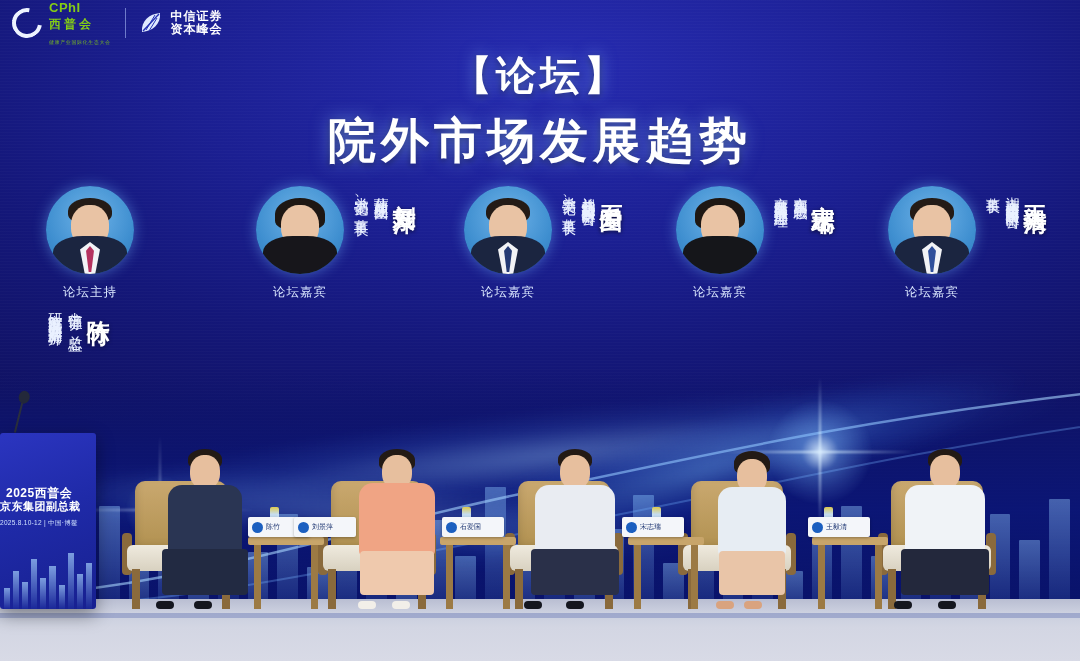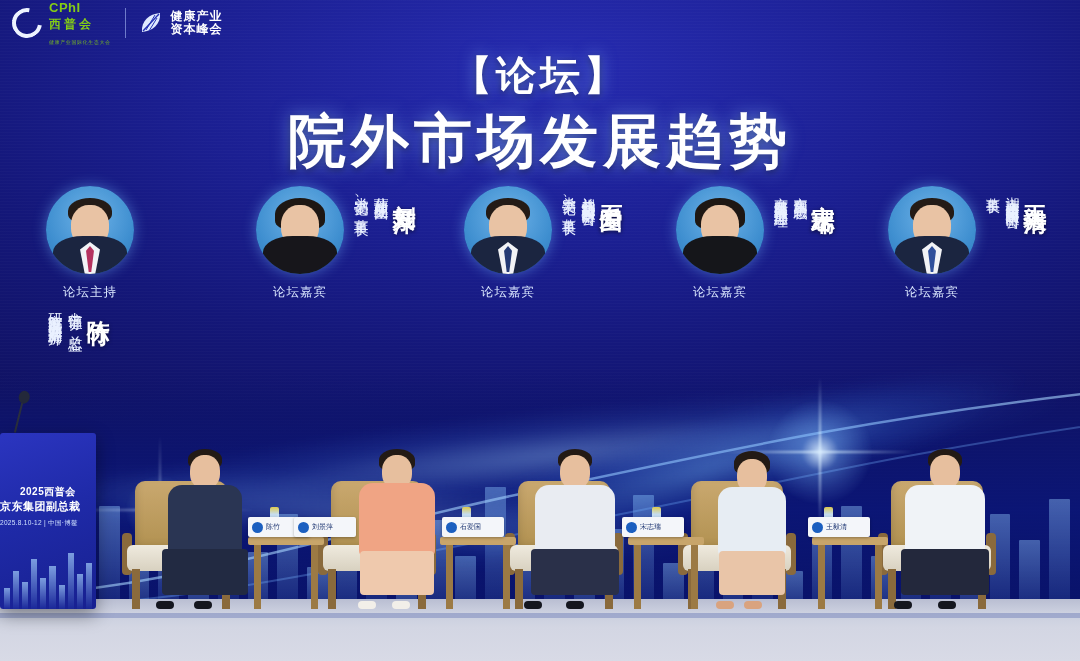--- a/index.html
+++ b/index.html
@@ -69,21 +69,21 @@
   .logo-txt .l2{font-size:12px;font-weight:bold;letter-spacing:3px;margin-top:2px;}
   .logo-txt .l3{font-size:5px;letter-spacing:.6px;margin-top:2px;opacity:.85;}
   .divider{width:1px;height:30px;background:rgba(180,200,255,.55);}
   .logo-hc{display:flex;align-items:center;gap:7px;padding:4px 12px;}
   .leafwrap{width:26px;height:26px;position:relative;}
   .logo-hc .txt{color:#fff;line-height:1.12;font-size:12px;font-weight:bold;letter-spacing:1px;}
   
   .title{position:absolute;left:0;right:0;top:48px;text-align:center;z-index:18;color:#fff;}
   .title .t1{font-size:40px;font-weight:bold;letter-spacing:4px;
     text-shadow:0 0 16px rgba(140,190,255,.6),0 2px 6px rgba(0,0,0,.45);}
-  .title .t2{font-size:58px;font-weight:bold;letter-spacing:5px;
+  .title .t2{font-size:48px;font-weight:bold;letter-spacing:5px;margin-top:6px;
     text-shadow:0 0 18px rgba(140,190,255,.6),0 2px 6px rgba(0,0,0,.45);}
   
   .panel{position:absolute;top:186px;left:0;width:1080px;height:230px;z-index:16;}
   .pcard{position:absolute;top:0;display:flex;align-items:flex-start;}
   .phead{display:flex;flex-direction:column;align-items:center;width:96px;flex:0 0 96px;}
   .avatar{width:88px;height:88px;border-radius:50%;overflow:hidden;position:relative;
           background:radial-gradient(circle at 50% 35%, #6fb3e8 0%, #3f8fd0 60%, #2a74b8 100%);
           box-shadow:0 0 14px rgba(120,190,255,.45);}
   .avatar .face{position:absolute;left:50%;top:22%;transform:translateX(-50%);
                 width:38px;height:42px;border-radius:46% 46% 44% 44%;background:#e9c3a4;}
@@ -106,21 +106,21 @@
           font-size:14.5px;letter-spacing:1.5px;line-height:1.25;max-height:215px;}
   .vtitle.b{font-size:14px;}
   
   .floor{position:absolute;left:0;right:0;bottom:0;height:48px;
     background:linear-gradient(180deg,#c9cede 0%, #d3d6e3 30%, #d8dae6 100%);}
   .floor:before{content:"";position:absolute;left:0;right:0;top:0;height:5px;background:#8f9ac4;opacity:.7;}
   .stagelip{position:absolute;left:0;right:0;bottom:48px;height:14px;background:linear-gradient(180deg,#b9bed2,#cdd1e0);}
   .podium{position:absolute;left:0;bottom:52px;width:96px;height:176px;
     background:linear-gradient(160deg,#2b35c0 0%,#1f2aa8 45%,#172090 100%);
     border-radius:3px;box-shadow:0 6px 18px rgba(0,0,0,.4);overflow:hidden;}
-  .podium .pb1{position:absolute;left:20px;top:52px;color:#fff;font-size:10px;font-weight:bold;letter-spacing:.5px;}
+  .podium .pb1{position:absolute;left:6px;top:52px;color:#fff;font-size:12px;font-weight:bold;letter-spacing:.5px;}
   .podium .pb2{position:absolute;left:0px;top:66px;color:#fff;font-size:11px;font-weight:bold;letter-spacing:.5px;}
   .podium .pb3{position:absolute;left:0px;top:86px;color:#cfe0ff;font-size:6.5px;letter-spacing:.3px;}
   .podium .pchart{position:absolute;left:0;right:0;bottom:0;height:70px;display:flex;align-items:flex-end;gap:3px;padding:0 4px;opacity:.75;}
   .podium .pchart i{flex:1;background:linear-gradient(180deg,rgba(170,215,255,.9),rgba(60,120,220,.1));}
   .mic{position:absolute;left:18px;bottom:228px;width:2px;height:34px;background:#2a2f3d;transform:rotate(14deg);}
   .mic:before{content:"";position:absolute;top:-9px;left:-4px;width:11px;height:13px;border-radius:50%;background:#23283a;}
   .seat{position:absolute;bottom:52px;width:118px;height:128px;}
   .seat .back{position:absolute;left:13px;top:0;width:92px;height:72px;border-radius:10px 10px 4px 4px;
               background:linear-gradient(180deg,#c9a86f,#b0904f);box-shadow:inset 0 -6px 10px rgba(0,0,0,.18);}
   .seat .cush{position:absolute;left:5px;top:64px;width:108px;height:26px;border-radius:6px;
@@ -217,21 +217,21 @@
     <span class="divider"></span>
     <div class="logo-hc">
       <span class="leafwrap">
         <svg width="26" height="26" viewBox="0 0 26 26">
           <path d="M22 3 C11 4, 3 11, 4 22 C15 21, 23 14, 22 3 Z" fill="#dfeaff"></path>
           <path d="M21 4 L5 21" stroke="#2431b4" stroke-width="1.4" fill="none"></path>
           <path d="M17 5 L8 20 M19 8 L11 21" stroke="#2431b4" stroke-width="1" fill="none"></path>
         </svg>
       </span>
       <span class="txt">
-        <span>健康产业</span><br>
+        <span>中信证券</span><br>
         <span>资本峰会</span>
       </span>
     </div>
   </div>
 
   <div class="title">
     <div class="t1">【论坛】</div>
     <div class="t2">院外市场发展趋势</div>
   </div>
 

